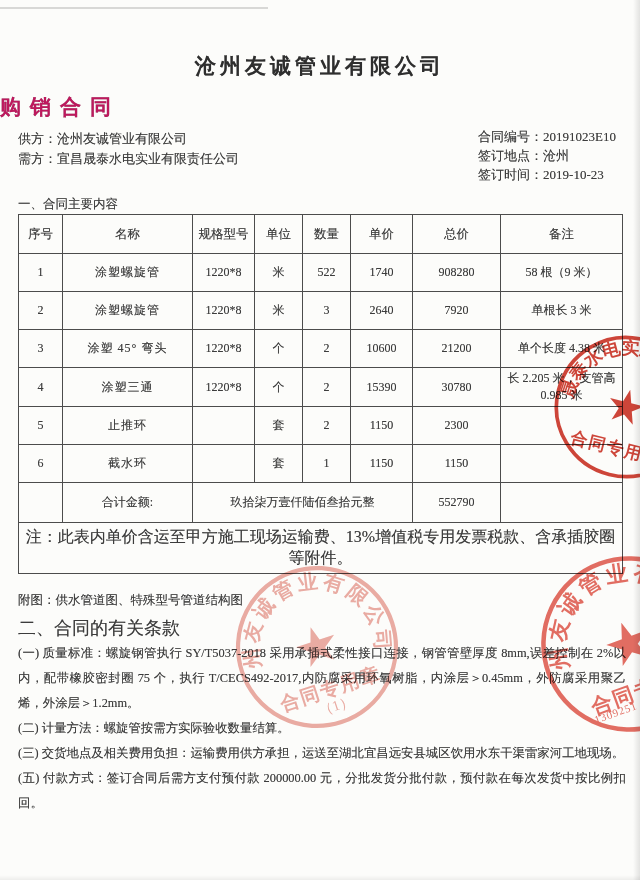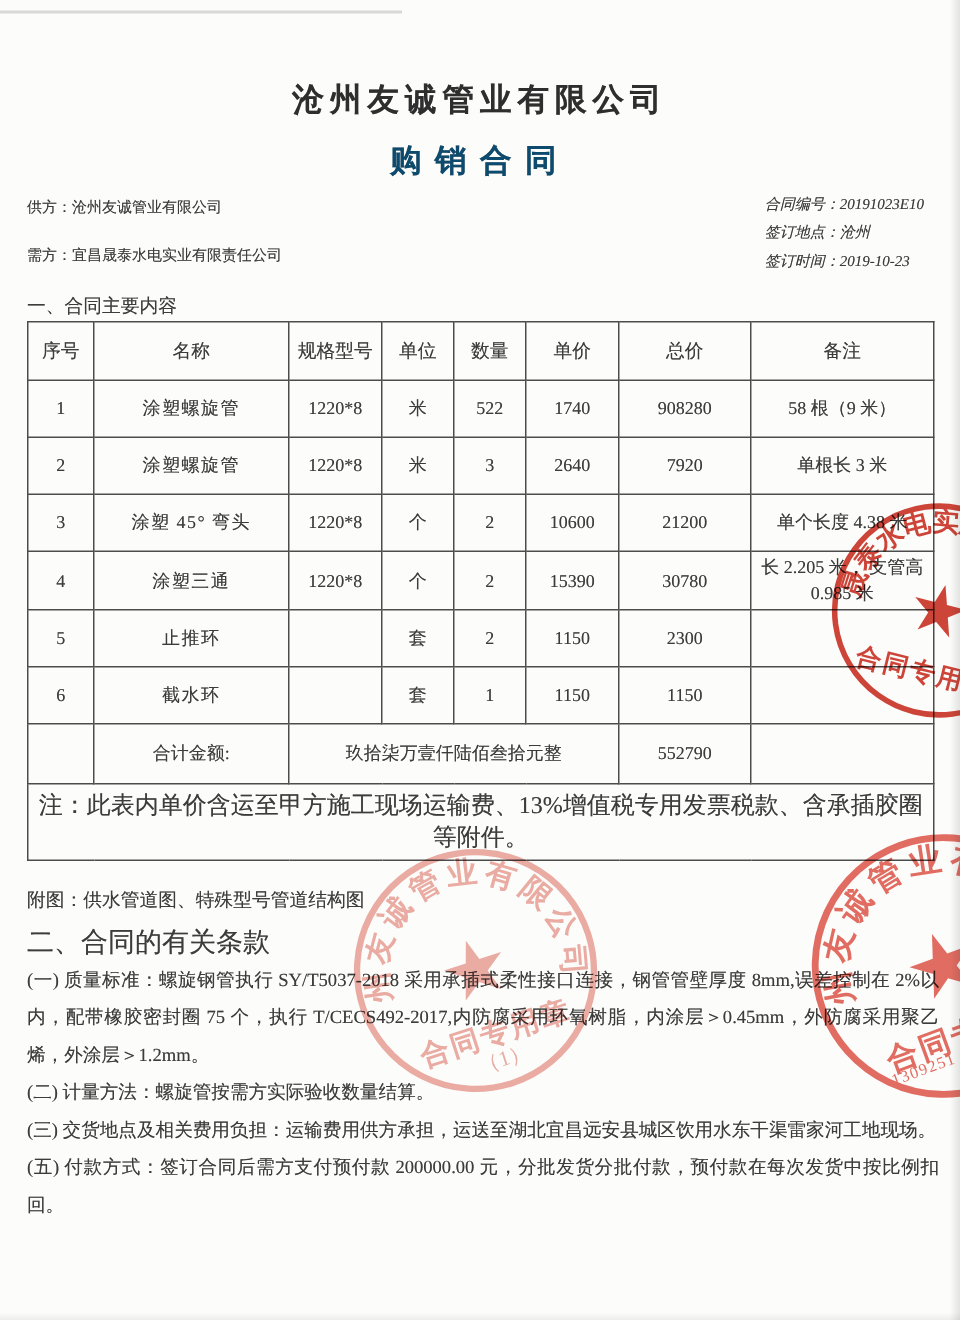--- a/index.html
+++ b/index.html
@@ -13,29 +13,29 @@
     text-shadow:0 0 .4px rgba(70,70,70,.55);
   }
   .scan-line-top{position:absolute;left:0;top:7px;width:268px;height:2px;background:#d8d8d6;}
   .scan-edge-right{position:absolute;right:0;top:0;width:7px;height:100%;
     background:linear-gradient(to right,rgba(0,0,0,0),rgba(0,0,0,.10));}
   .scan-edge-bottom{position:absolute;left:0;bottom:0;width:100%;height:5px;
     background:linear-gradient(to bottom,rgba(0,0,0,0),rgba(0,0,0,.06));}
 
   h1.company{margin:52px 0 0;text-align:center;font-size:21px;font-weight:600;
     letter-spacing:4px;color:#2e2e2e;}
-  h2.contract{margin:13px 0 0;text-align:center;font-size:21px;font-weight:600;
-    letter-spacing:9px;color:#0c4a6e;}
-
-  .info{position:relative;margin:8px 18px 0;height:66px;font-size:10px;}
+  h2.contract{margin:13px 0 0;font-size:21px;font-weight:600;
+    letter-spacing:9px;color:#be185d;}
+
+  .info{position:relative;margin:8px 18px 0;height:66px;font-size:13px;}
   .info p{margin:0;line-height:20px;}
   .parties .supplier{margin-top:2px;}
-  .parties .buyer{margin-top:12px;}
+  .parties .buyer{}
   .meta{position:absolute;right:6px;top:-2px;text-align:left;}
-  .meta p{line-height:19px;font-style:italic;}
+  .meta p{line-height:19px;}
   .sec1-heading{margin:1px 0 0 18px;font-size:12.5px;line-height:16px;}
 
   table.items{border-collapse:collapse;margin:2px 18px 0;width:604px;
     font-size:12px;table-layout:fixed;}
   table.items th,table.items td{border:1px solid #4c4c4c;text-align:center;
     padding:2px 2px;height:33px;font-weight:normal;overflow:hidden;}
   table.items thead th{height:34px;font-size:12.5px;}
   table.items td.c1{letter-spacing:1px;}
   table.items .total-row td{height:35px;}
   table.items .note-row td{height:36px;text-align:center;padding:4px 6px;font-size:16px;}

